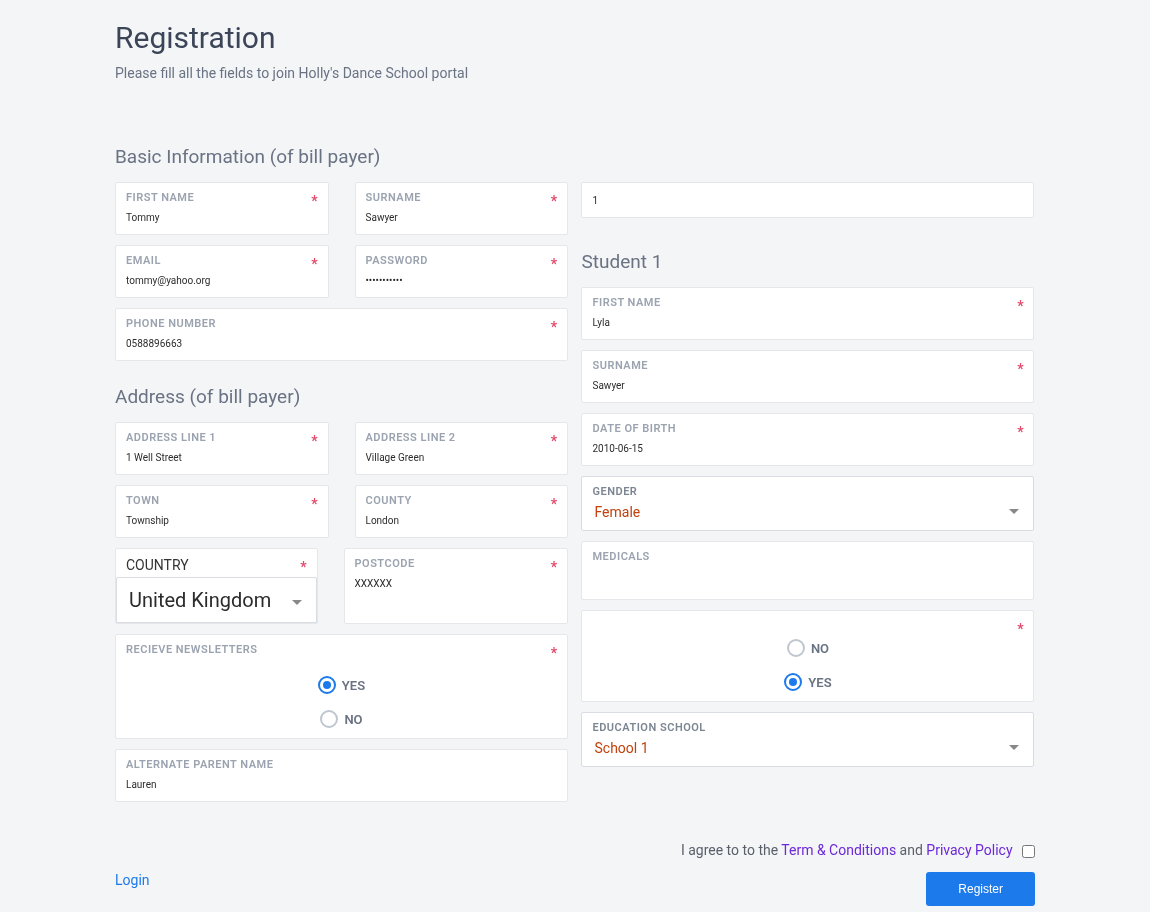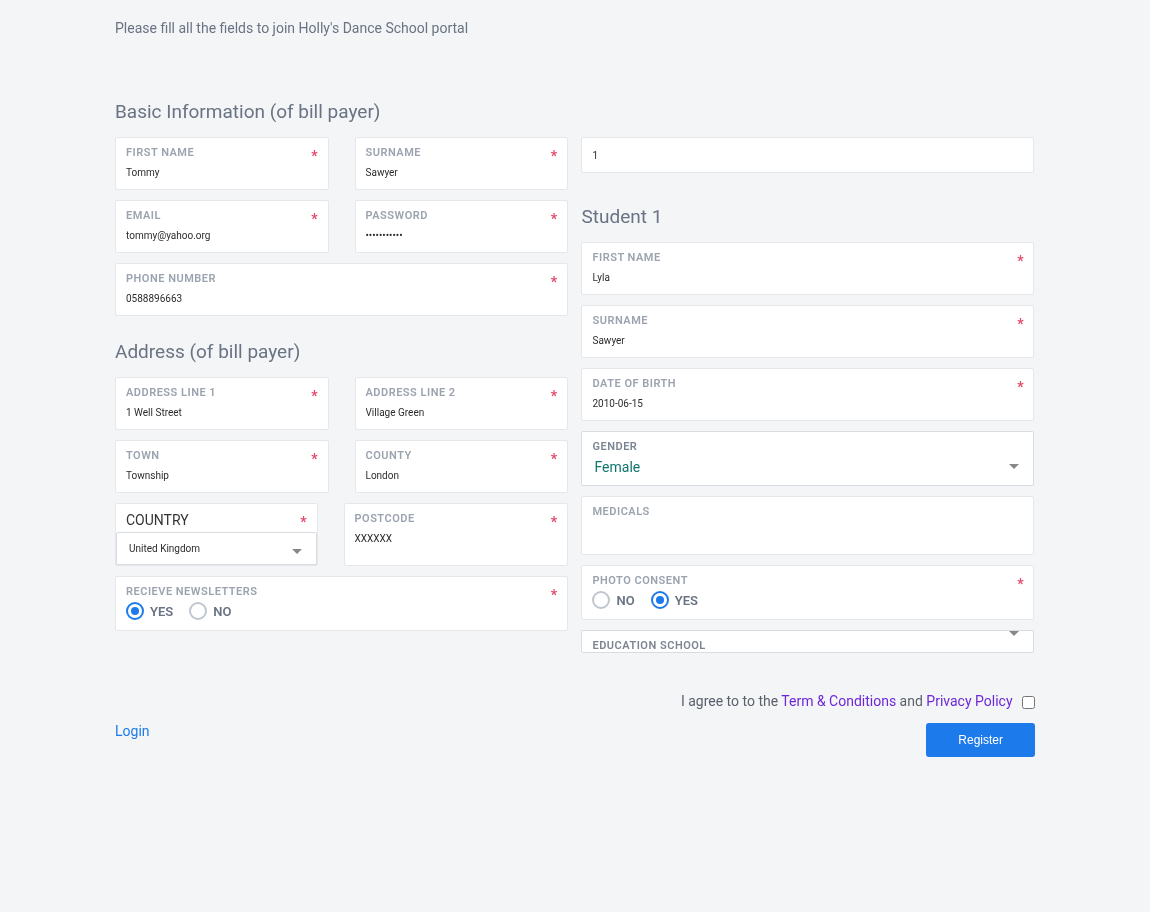--- a/index.html
+++ b/index.html
@@ -85,21 +85,21 @@
     letter-spacing: 0.5px;
     font-weight: 600;
     color: #7c8592;
     text-transform: uppercase;
     padding: 8px 19px 0 10px;
     display: block;
   }
   .select-box .value {
     padding: 6px 12px 10px 12px;
     font-size: 14px;
-    color: #0f766e;
+    color: #c2410c;
   }
   .caret {
     position: absolute;
     right: 14px;
     top: 50%;
     width: 0; height: 0;
     border-left: 5px solid transparent;
     border-right: 5px solid transparent;
     border-top: 5px solid #888;
   }
@@ -109,25 +109,25 @@
     border: 1px solid #e5e7eb;
     border-radius: 2px;
     padding: 8px 10px 0 10px;
     position: relative;
   }
   .country-select {
     border: 1px solid #d9dde2;
     border-radius: 2px 2px 0 0;
     margin: 4px -10px 0 -10px;
     padding: 10px 12px;
-    font-size: 10px;
+    font-size: 20px;
     position: relative;
     color: #2c2c2c;
   }
-  .radio-group { display: flex; gap: 16px; align-items:center; margin-top:0; }
+  .radio-group { display: flex; gap: 16px; align-items:center; margin-top:20px;flex-direction:column; }
   .radio {
     display:inline-flex;
     align-items:center;
     gap:6px;
     font-size: 13px;
     font-weight:600;
     color:#6a7383;
     cursor:pointer;
   }
   .radio .circle {
@@ -178,20 +178,21 @@
     border-radius: 3px;
     cursor:pointer;
   }
   .clearfix::after { content:""; display:table; clear:both; }
 </style>
 </head>
 <body>
 
 <div class="container">
 
+  <h1>Registration</h1>
   <div class="subtitle">Please fill all the fields to join Holly's Dance School portal</div>
 
   <div class="col-left">
     <h2>Basic Information (of bill payer)</h2>
 
     <div class="row">
       <div class="field">
         <span class="label">FIRST NAME</span>
         <span class="req">*</span>
         <input type="text" value="Tommy" style="">
@@ -281,20 +282,26 @@
             <span>YES</span>
           </span>
           <span class="radio">
             <span class="circle"></span>
             <span>NO</span>
           </span>
         </div>
       </div>
     </div>
 
+    <div class="row">
+      <div class="field full">
+        <span class="label">ALTERNATE PARENT NAME</span>
+        <input type="text" value="Lauren" style="">
+      </div>
+    </div>
   </div>
 
   <div class="col-right">
     <h2 style="visibility:hidden;margin-bottom:14px;">.</h2>
 
     <div class="row">
       <div class="field full">
         <input type="text" value="1" style="">
       </div>
     </div>
@@ -333,37 +340,37 @@
 
     <div class="row">
       <div class="field full textarea-field">
         <span class="label">MEDICALS</span>
         <div class="ta"></div>
       </div>
     </div>
 
     <div class="row">
       <div class="field full">
-        <span class="label">PHOTO CONSENT</span>
         <span class="req">*</span>
         <div class="radio-group">
           <span class="radio">
             <span class="circle"></span>
             <span>NO</span>
           </span>
           <span class="radio checked">
             <span class="circle"></span>
             <span>YES</span>
           </span>
         </div>
       </div>
     </div>
 
     <div class="select-box">
       <span class="label">EDUCATION SCHOOL</span>
+      <div class="value">School 1</div>
       <span class="caret" style="top:auto;bottom:16px;"></span>
     </div>
   </div>
 
   <div class="footer">
     <div class="agree">
       <span>I agree to to the </span><span class="link">Term &amp; Conditions</span><span> and </span><span class="link">Privacy Policy</span>
       <input type="checkbox" style="">
     </div>
     <div class="clearfix">

